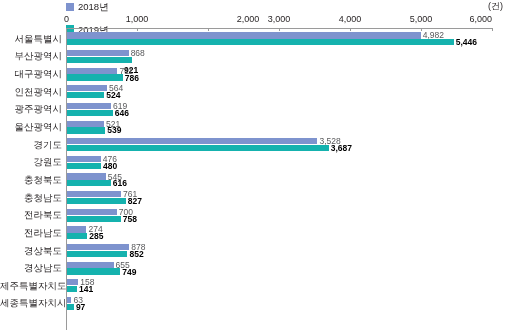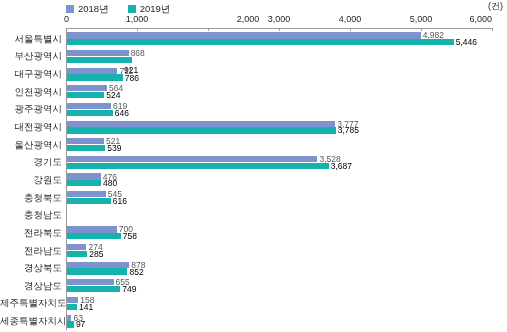--- a/index.html
+++ b/index.html
@@ -22,21 +22,22 @@
     box-sizing: border-box;
   }
 
   
   #legend {
     position: absolute;
     left: 66px;
     top: 2px;
     height: 13px;
     display: flex;
-    gap: 19px;
+    gap: 13px;
+    flex-direction: column;
   }
   .legend-item {
     display: flex;
     align-items: center;
     gap: 4px;
   }
   .legend-swatch {
     width: 8px;
     height: 8px;
     display: block;
@@ -146,21 +147,21 @@
     line-height: 8.5px;
     white-space: nowrap;
     padding-left: 2px;
   }
   .value-2018 {
     color: #58595b;
     font-weight: normal;
   }
   .value-2019 {
     color: #000000;
-    font-weight: normal;
+    font-weight: bold;
   }
 </style>
 </head>
 <body>
 
 <div id="chart-root">
 
   <div id="legend">
       <div class="legend-item">
         <span class="legend-swatch" style="background: rgb(126, 147, 206);"></span>
@@ -226,29 +227,20 @@
       <div class="row" style="height: 17.6471px;">
         <div class="row-label" style="top: 3.82353px;">광주광역시</div>
         <div class="bars">
           <div class="bar bar-2018" style="width: 43.949px; top: 2.32353px; height: 6.2px;"></div>
           <span class="bar-value value-2018" style="left: 43.949px; top: 5.42353px;">619</span>
           <div class="bar bar-2019" style="width: 45.866px; top: 9.12353px; height: 6.2px;"></div>
           <span class="bar-value value-2019" style="left: 45.866px; top: 12.2235px;">646</span>
         </div>
       </div>
       <div class="row" style="height: 17.6471px;">
-        <div class="row-label" style="top: 3.82353px;">대전광역시</div>
-        <div class="bars">
-          <div class="bar bar-2018" style="width: 268.167px; top: 2.32353px; height: 6.2px;"></div>
-          <span class="bar-value value-2018" style="left: 268.167px; top: 5.42353px;">3,777</span>
-          <div class="bar bar-2019" style="width: 268.735px; top: 9.12353px; height: 6.2px;"></div>
-          <span class="bar-value value-2019" style="left: 268.735px; top: 12.2235px;">3,785</span>
-        </div>
-      </div>
-      <div class="row" style="height: 17.6471px;">
         <div class="row-label" style="top: 3.82353px;">울산광역시</div>
         <div class="bars">
           <div class="bar bar-2018" style="width: 36.991px; top: 2.32353px; height: 6.2px;"></div>
           <span class="bar-value value-2018" style="left: 36.991px; top: 5.42353px;">521</span>
           <div class="bar bar-2019" style="width: 38.269px; top: 9.12353px; height: 6.2px;"></div>
           <span class="bar-value value-2019" style="left: 38.269px; top: 12.2235px;">539</span>
         </div>
       </div>
       <div class="row" style="height: 17.6471px;">
         <div class="row-label" style="top: 3.82353px;">경기도</div>
@@ -272,20 +264,26 @@
         <div class="row-label" style="top: 3.82353px;">충청북도</div>
         <div class="bars">
           <div class="bar bar-2018" style="width: 38.695px; top: 2.32353px; height: 6.2px;"></div>
           <span class="bar-value value-2018" style="left: 38.695px; top: 5.42353px;">545</span>
           <div class="bar bar-2019" style="width: 43.736px; top: 9.12353px; height: 6.2px;"></div>
           <span class="bar-value value-2019" style="left: 43.736px; top: 12.2235px;">616</span>
         </div>
       </div>
       <div class="row" style="height: 17.6471px;">
         <div class="row-label" style="top: 3.82353px;">충청남도</div>
+        <div class="bars">
+          <div class="bar bar-2018" style="width: 54.031px; top: 2.32353px; height: 6.2px;"></div>
+          <span class="bar-value value-2018" style="left: 54.031px; top: 5.42353px;">761</span>
+          <div class="bar bar-2019" style="width: 58.717px; top: 9.12353px; height: 6.2px;"></div>
+          <span class="bar-value value-2019" style="left: 58.717px; top: 12.2235px;">827</span>
+        </div>
       </div>
       <div class="row" style="height: 17.6471px;">
         <div class="row-label" style="top: 3.82353px;">전라북도</div>
         <div class="bars">
           <div class="bar bar-2018" style="width: 49.7px; top: 2.32353px; height: 6.2px;"></div>
           <span class="bar-value value-2018" style="left: 49.7px; top: 5.42353px;">700</span>
           <div class="bar bar-2019" style="width: 53.818px; top: 9.12353px; height: 6.2px;"></div>
           <span class="bar-value value-2019" style="left: 53.818px; top: 12.2235px;">758</span>
         </div>
       </div>

